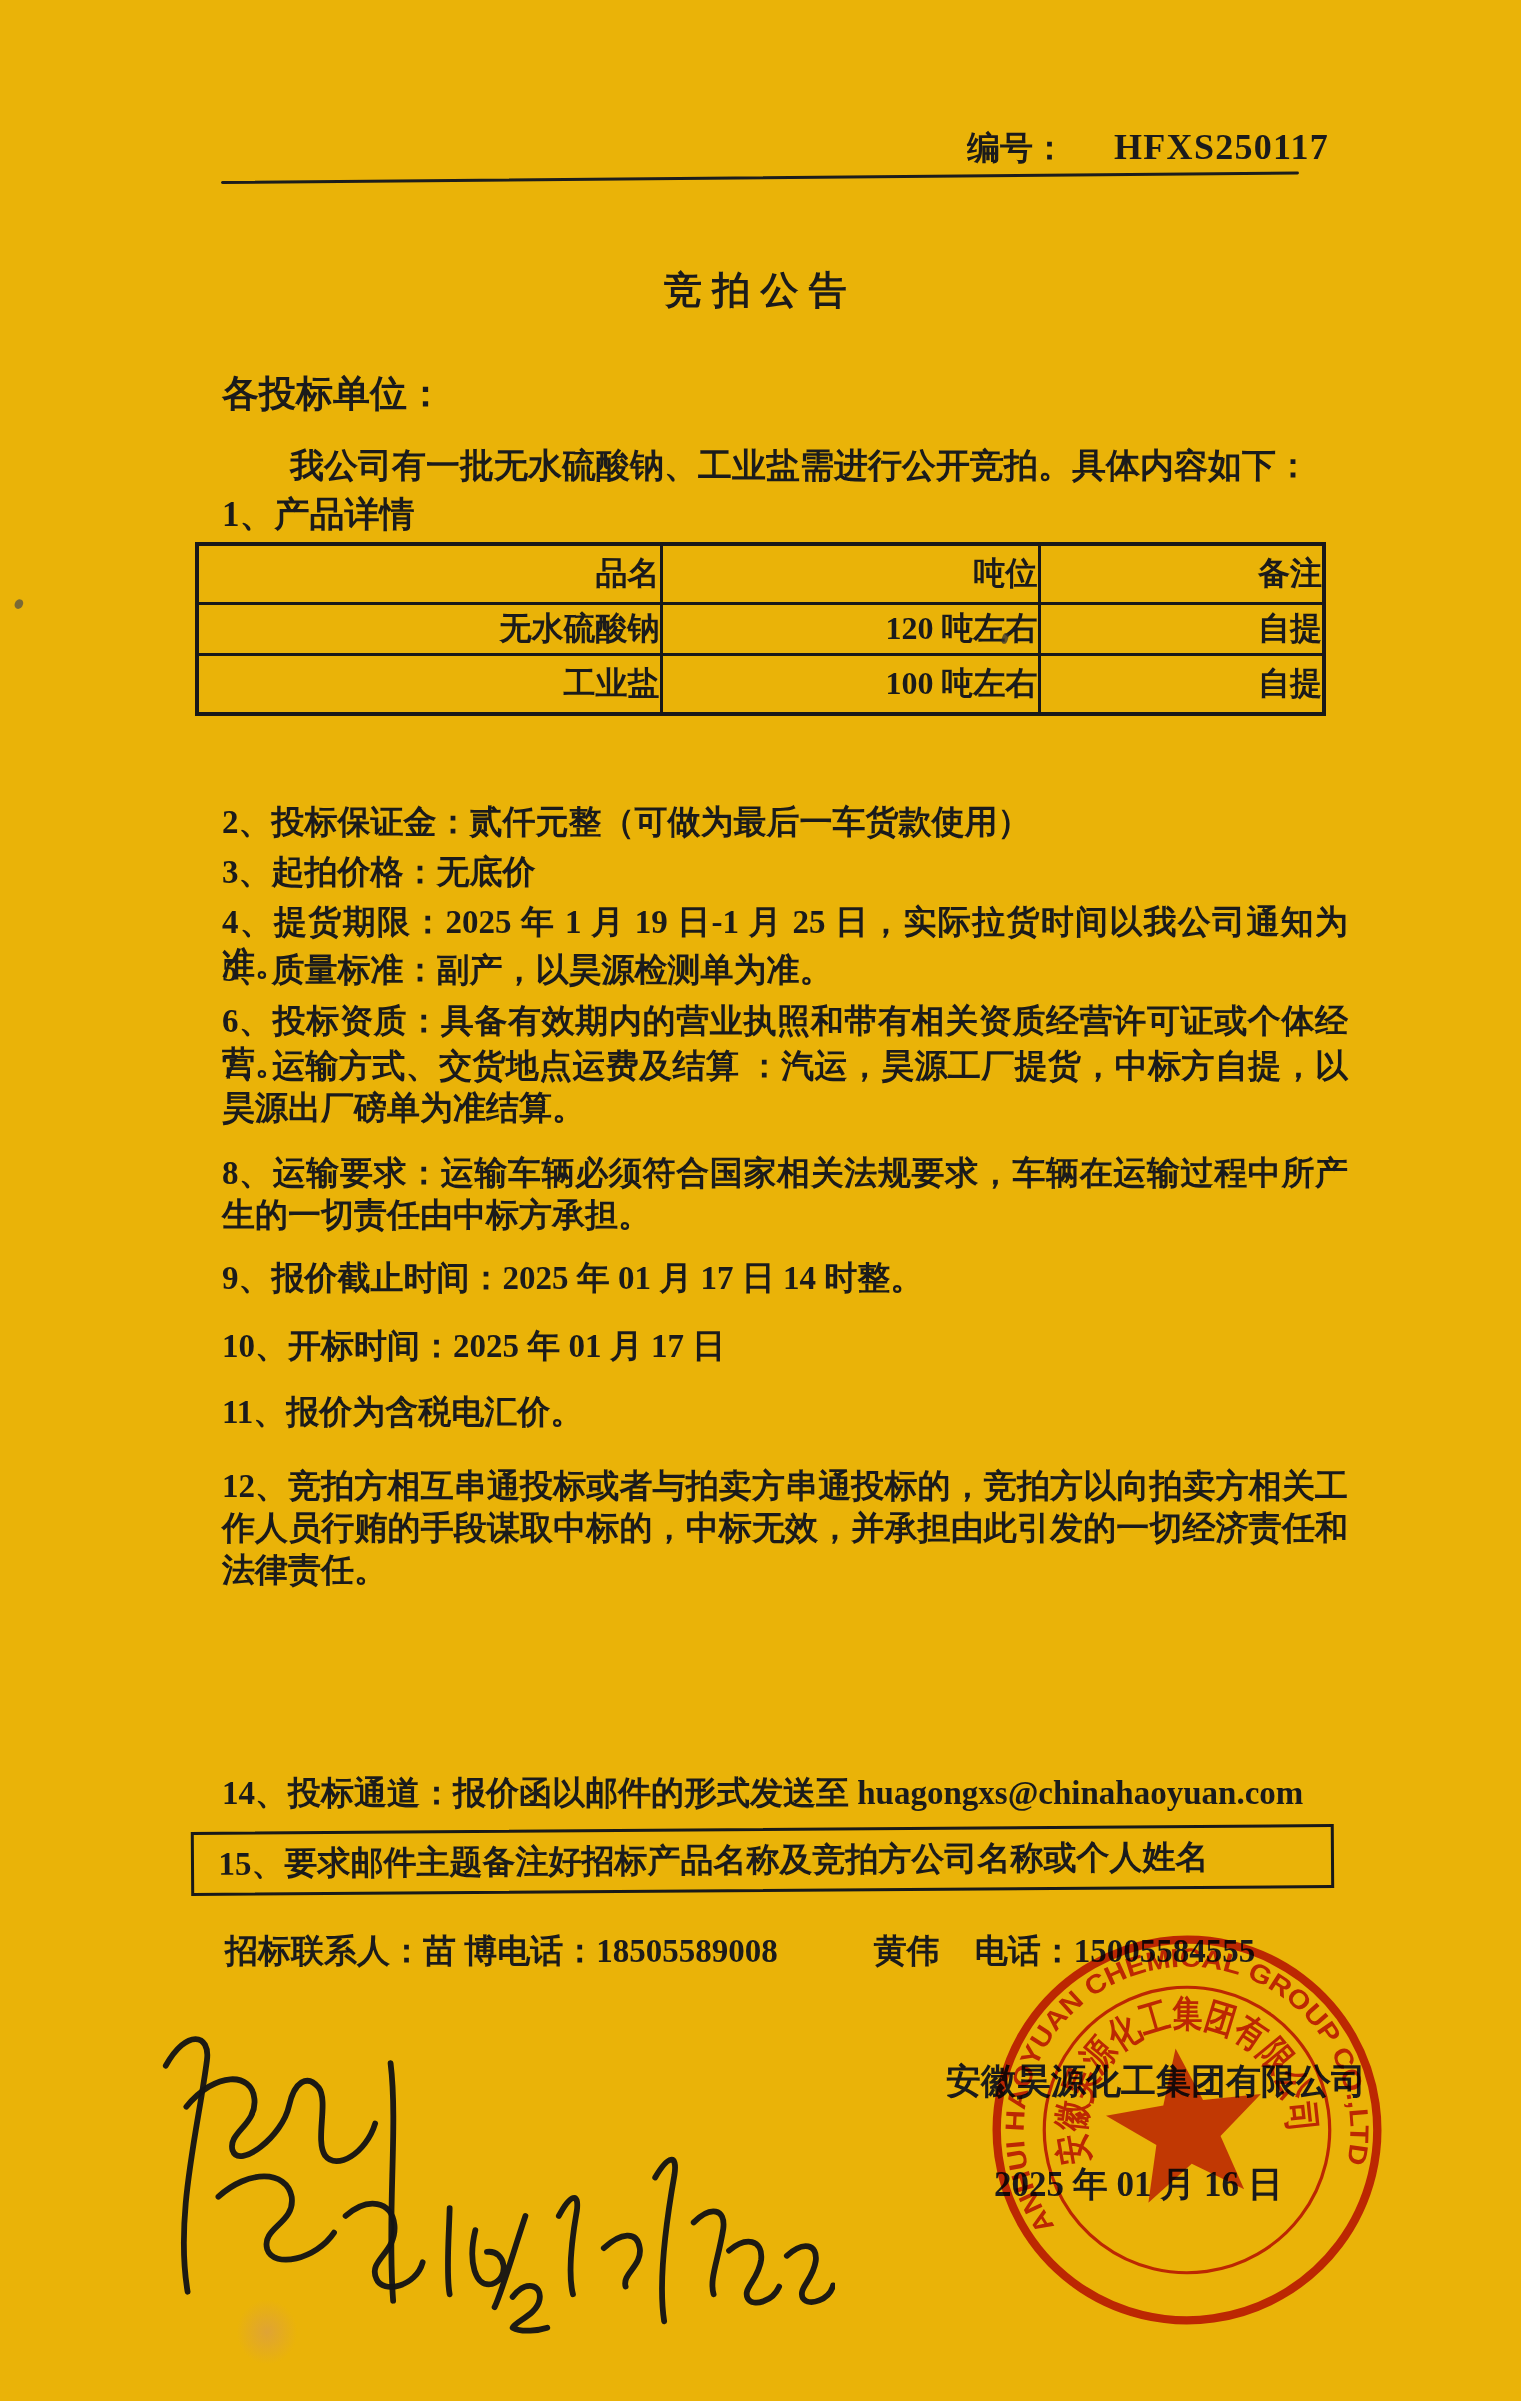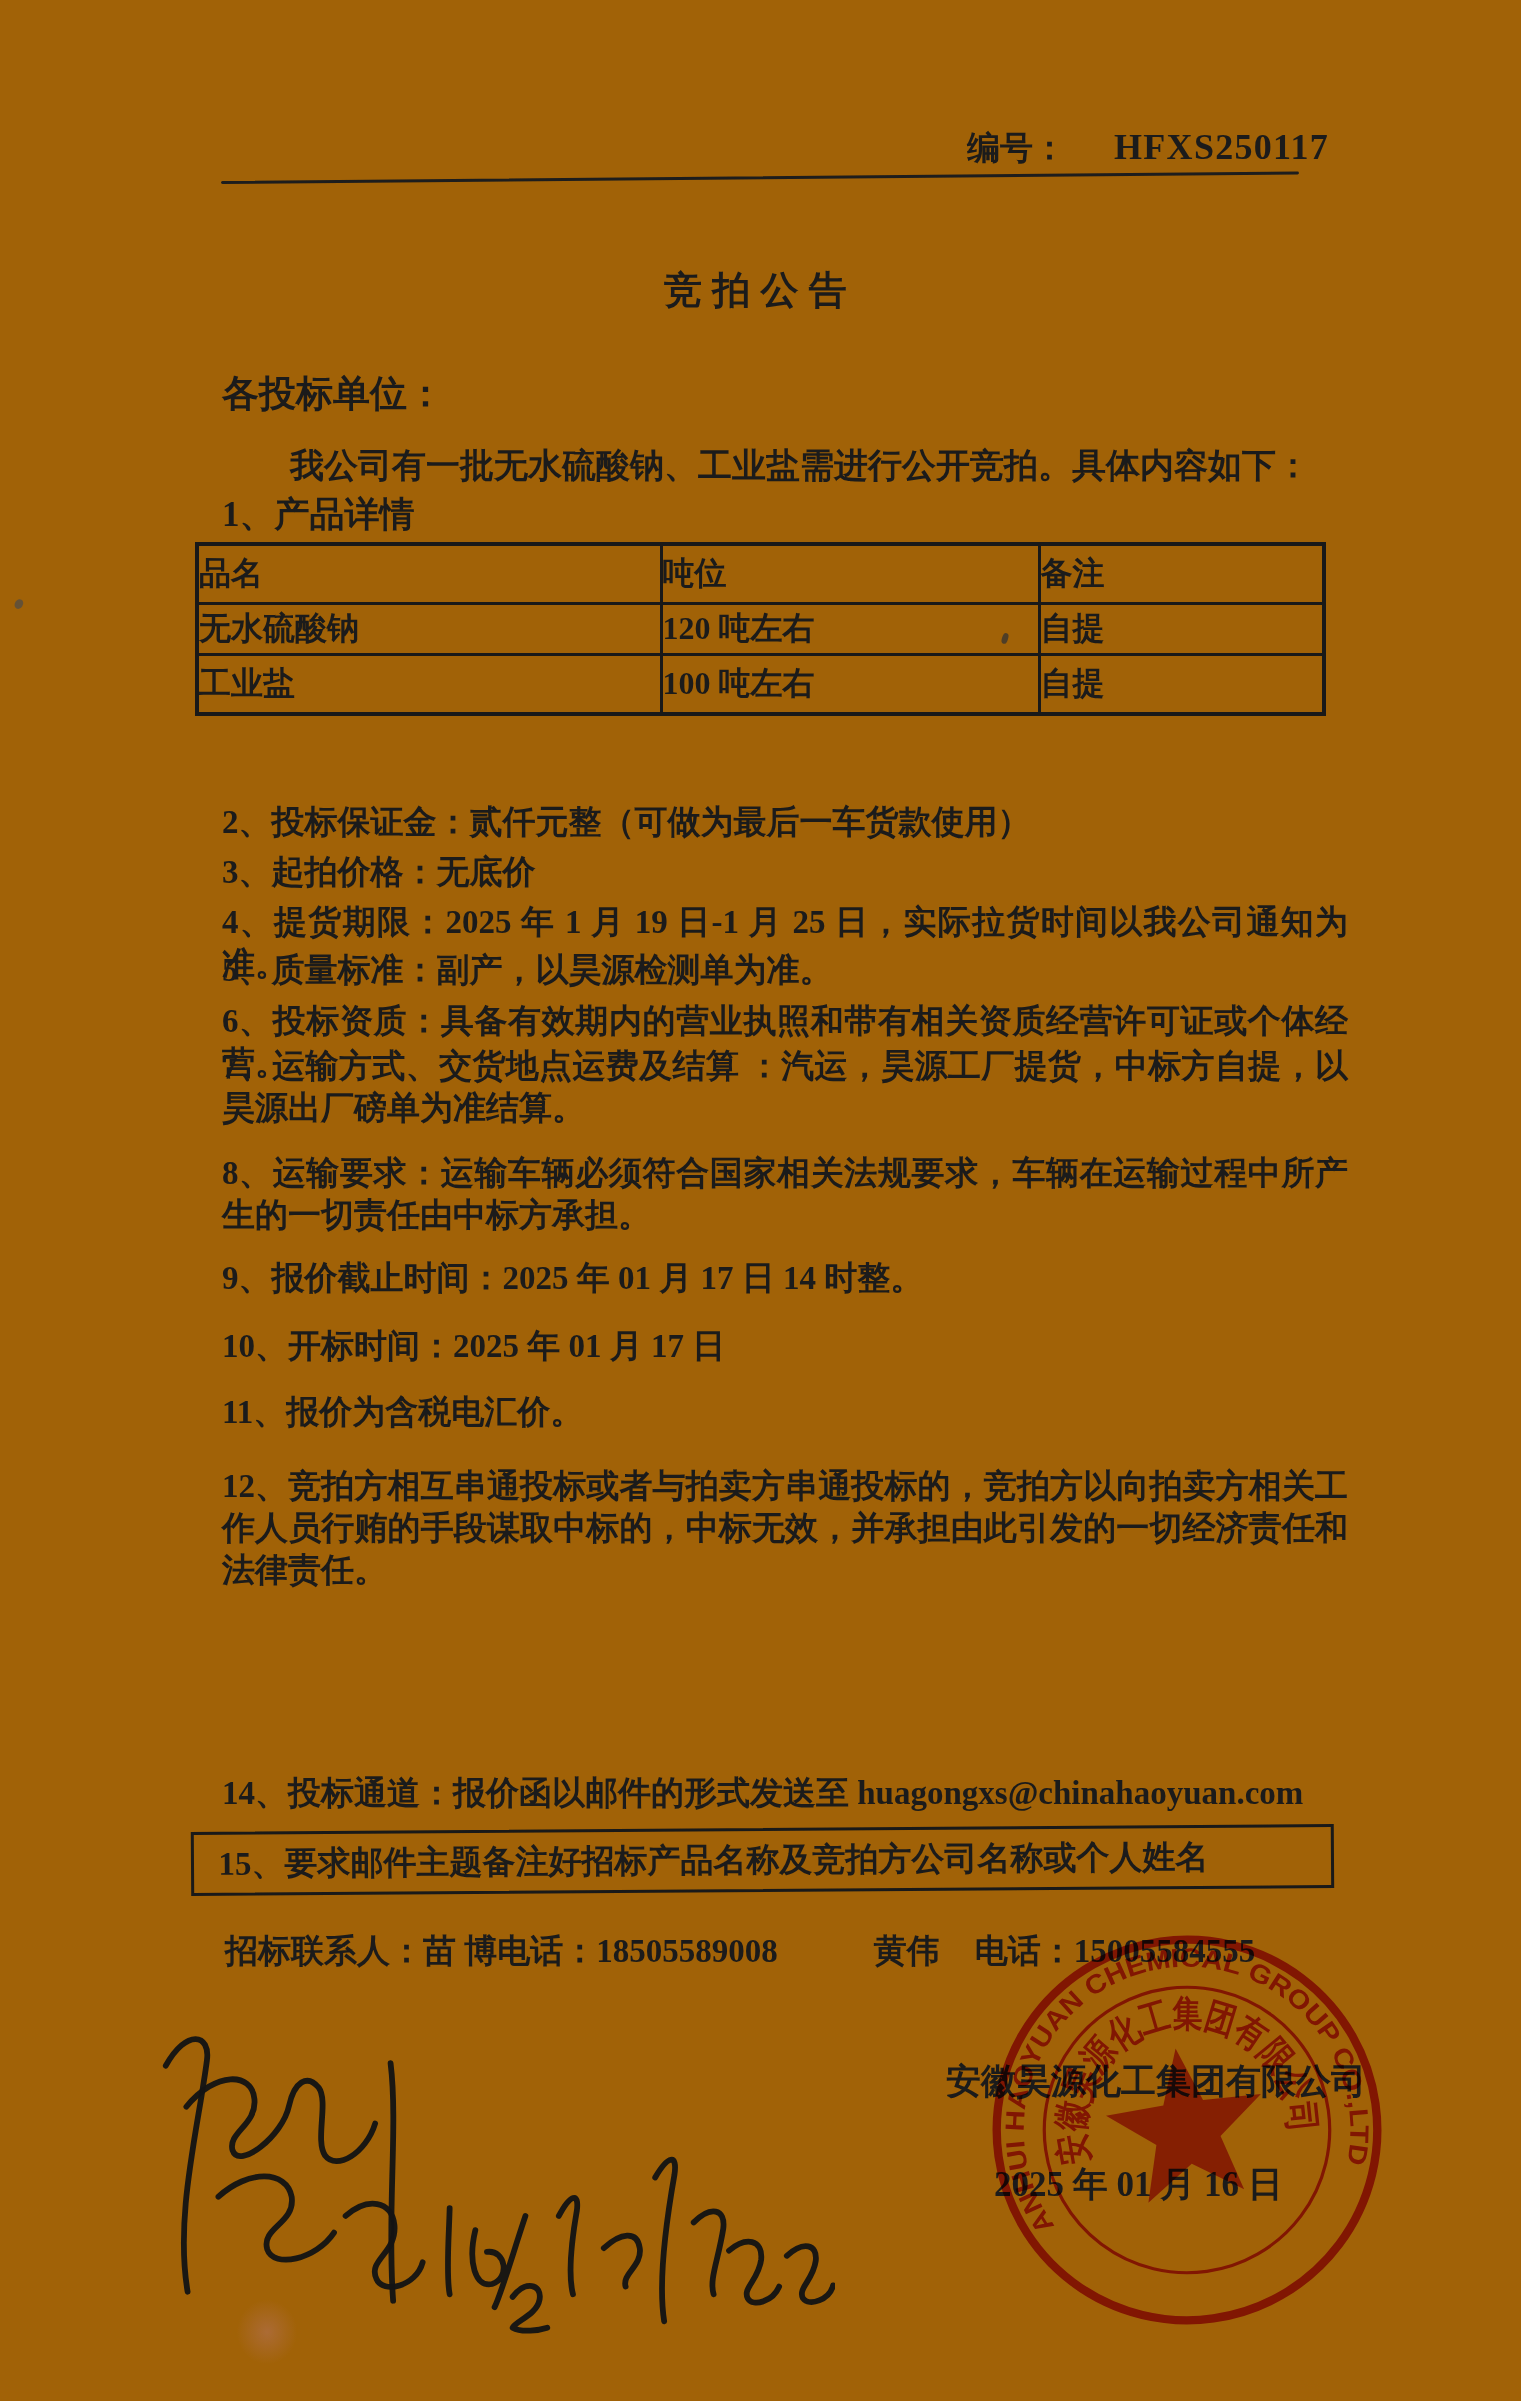--- a/index.html
+++ b/index.html
@@ -1,34 +1,34 @@
 <!DOCTYPE html>
 <html style="font-size:10.3px"><head>
 <meta charset="utf-8">
 <style>
   html,body{margin:0;padding:0;background:#e8e8e8;}
   .page{
-    position:relative;width:1521px;height:2401px;background:#a16207;
+    position:relative;width:1521px;height:2401px;background:#eab308;
     font-family:"Liberation Serif","DejaVu Serif",serif;color:#1b1b1b;overflow:hidden;
   }
   
   .docnum{position:absolute;left:967px;top:126px;display:flex;align-items:baseline;font-weight:700;}
   .docnum .lbl{font-size:33px;font-family:"Liberation Sans","DejaVu Sans",sans-serif;}
   .docnum .val{font-size:36px;margin-left:48px;letter-spacing:1.3px;}
   .scanline{position:absolute;left:221px;top:181px;width:1078px;height:3.2px;background:#1d1d1d;
     transform:rotate(-0.5deg);transform-origin:left center;border-radius:1.9px;}
   .title{position:absolute;left:0;top:265px;width:1521px;text-align:center;font-size:38px;
     font-weight:700;letter-spacing:10.3px;font-family:"Liberation Sans","DejaVu Sans",sans-serif;}
   
   .salutation{position:absolute;left:222px;top:369px;font-size:37px;font-weight:700;}
   .intro{position:absolute;left:222px;top:443px;width:1132px;font-size:34px;font-weight:700;text-indent:68px;}
   .sec1{position:absolute;left:222px;top:491px;font-size:35px;font-weight:700;}
   table.products{position:absolute;left:195px;top:542px;width:1126px;border-collapse:collapse;
     table-layout:fixed;font-weight:700;border:4.5px solid #191919;}
-  table.products th,table.products td{border:3.2px solid #191919;text-align:left;font-size:32px;padding:0;}
+  table.products th,table.products td{border:3.2px solid #191919;text-align:right;font-size:32px;padding:0;}
   .item{position:absolute;left:222px;width:1126px;font-size:33px;font-weight:700;line-height:42px;
     text-align:justify;}
   .boxed{position:absolute;left:191px;top:1832px;width:1143px;height:64px;box-sizing:border-box;
     border:3.2px solid #191919;font-size:33px;font-weight:700;line-height:58px;padding-left:24.4px;
     transform:rotate(-0.4deg);transform-origin:left center;background:transparent;}
   .contacts{position:absolute;left:225px;top:1929px;font-size:33px;font-weight:700;display:flex;white-space:nowrap;}
   .contacts .gap-a{} .contacts .gap-b{margin-left:96px;} .contacts .gap-c{margin-left:35px;}
   .company{position:absolute;left:946px;top:2058px;font-size:35px;font-weight:700;white-space:nowrap;}
   .datefoot{position:absolute;left:994px;top:2161px;font-size:35px;font-weight:700;white-space:nowrap;}
   

